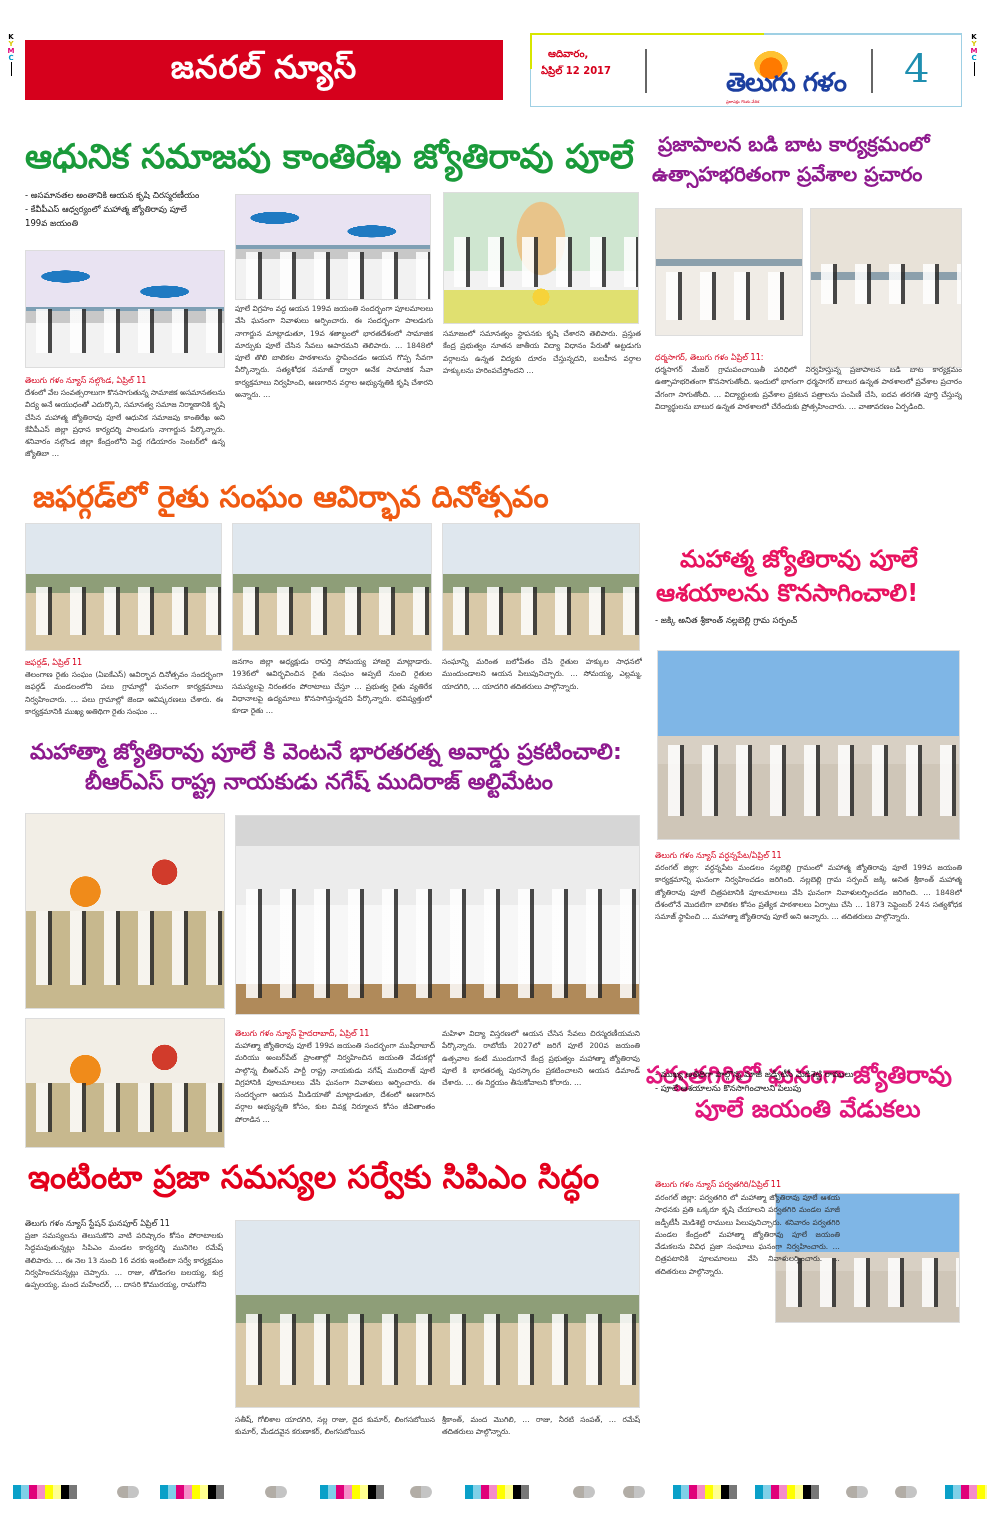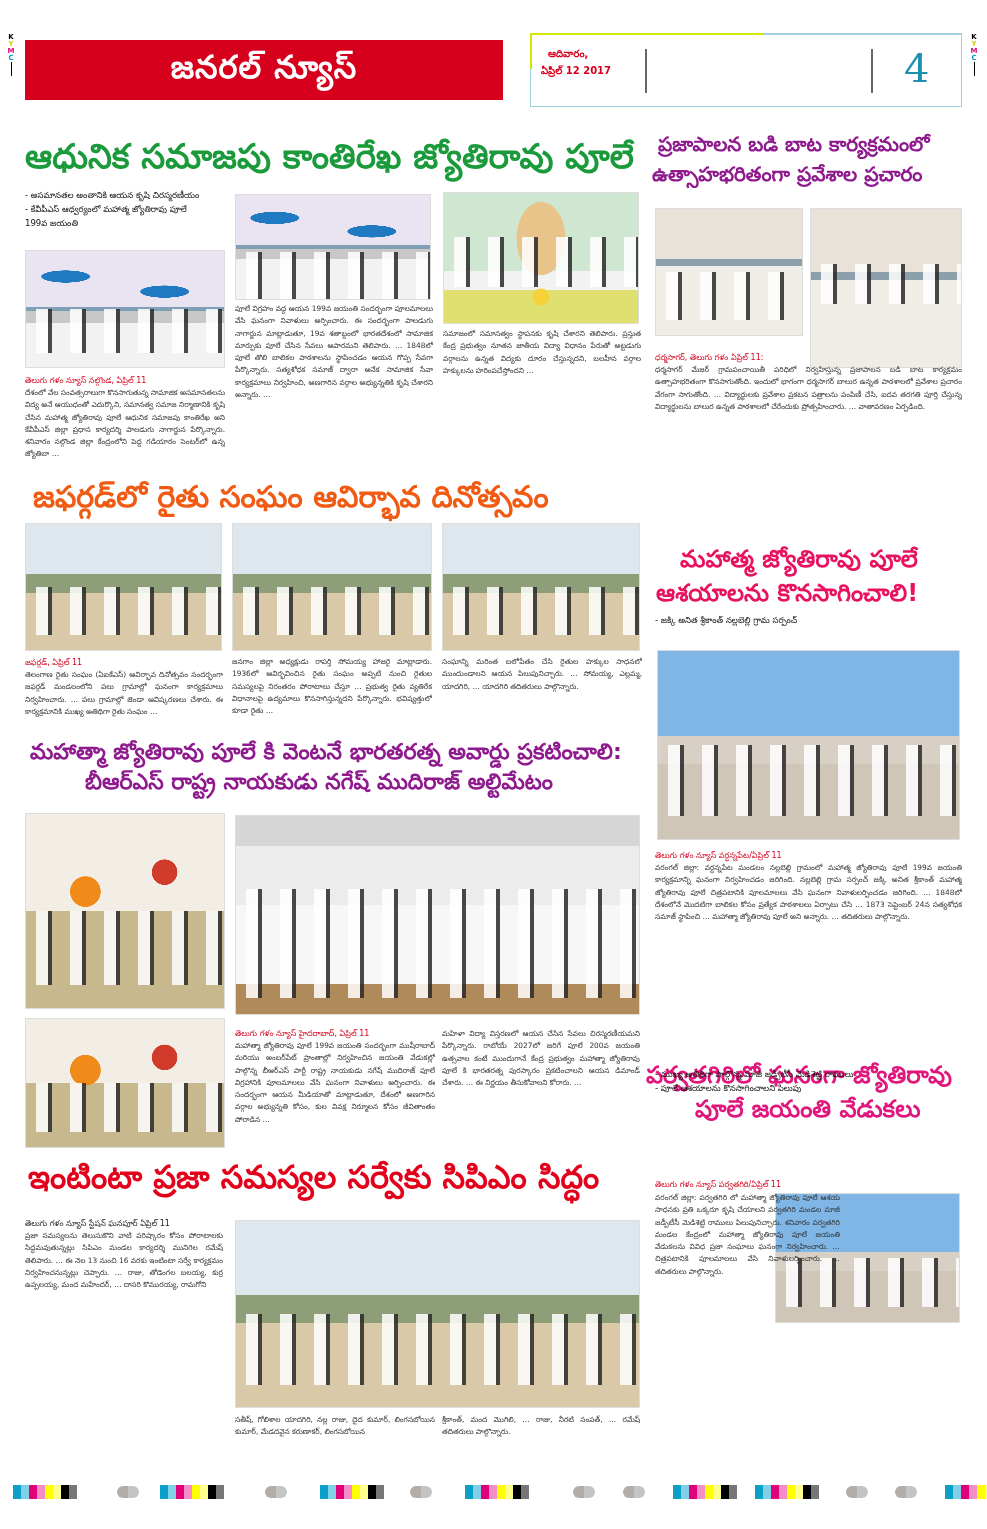--- a/index.html
+++ b/index.html
@@ -90,20 +90,25 @@
 
 <div class="abs section-banner">
   <span class="t">జనరల్ న్యూస్</span>
 </div>
 <div class="abs masthead">
   <div class="topline"></div>
   <div class="lside"></div>
   <div class="date1">ఆదివారం,</div>
   <div class="date2">ఏప్రిల్ 12 2017</div>
   <div class="vbar1"></div>
+  <div class="logo">
+    <div class="sun"></div>
+    <div class="name">తెలుగు గళం</div>
+    <div class="tag">ప్రజాపక్షం గొంతు వేదిక</div>
+  </div>
   <div class="vbar2"></div>
   <div class="pageno">4</div>
 </div>
 
 <div class="hl green" style="left:25px;top:138px;font-size:34px;text-align:center;">ఆధునిక సమాజపు కాంతిరేఖ జ్యోతిరావు పూలే</div>
 <div class="sub" style="left:25px;top:188px;width:200px;">
   <div>- అసమానతల అంతానికి ఆయన కృషి చిరస్మరణీయం</div>
   <div>- కేవీపీఎస్ ఆధ్వర్యంలో మహాత్మ జ్యోతిరావు పూలే</div>
   <div>199వ జయంతి</div>
 </div>

